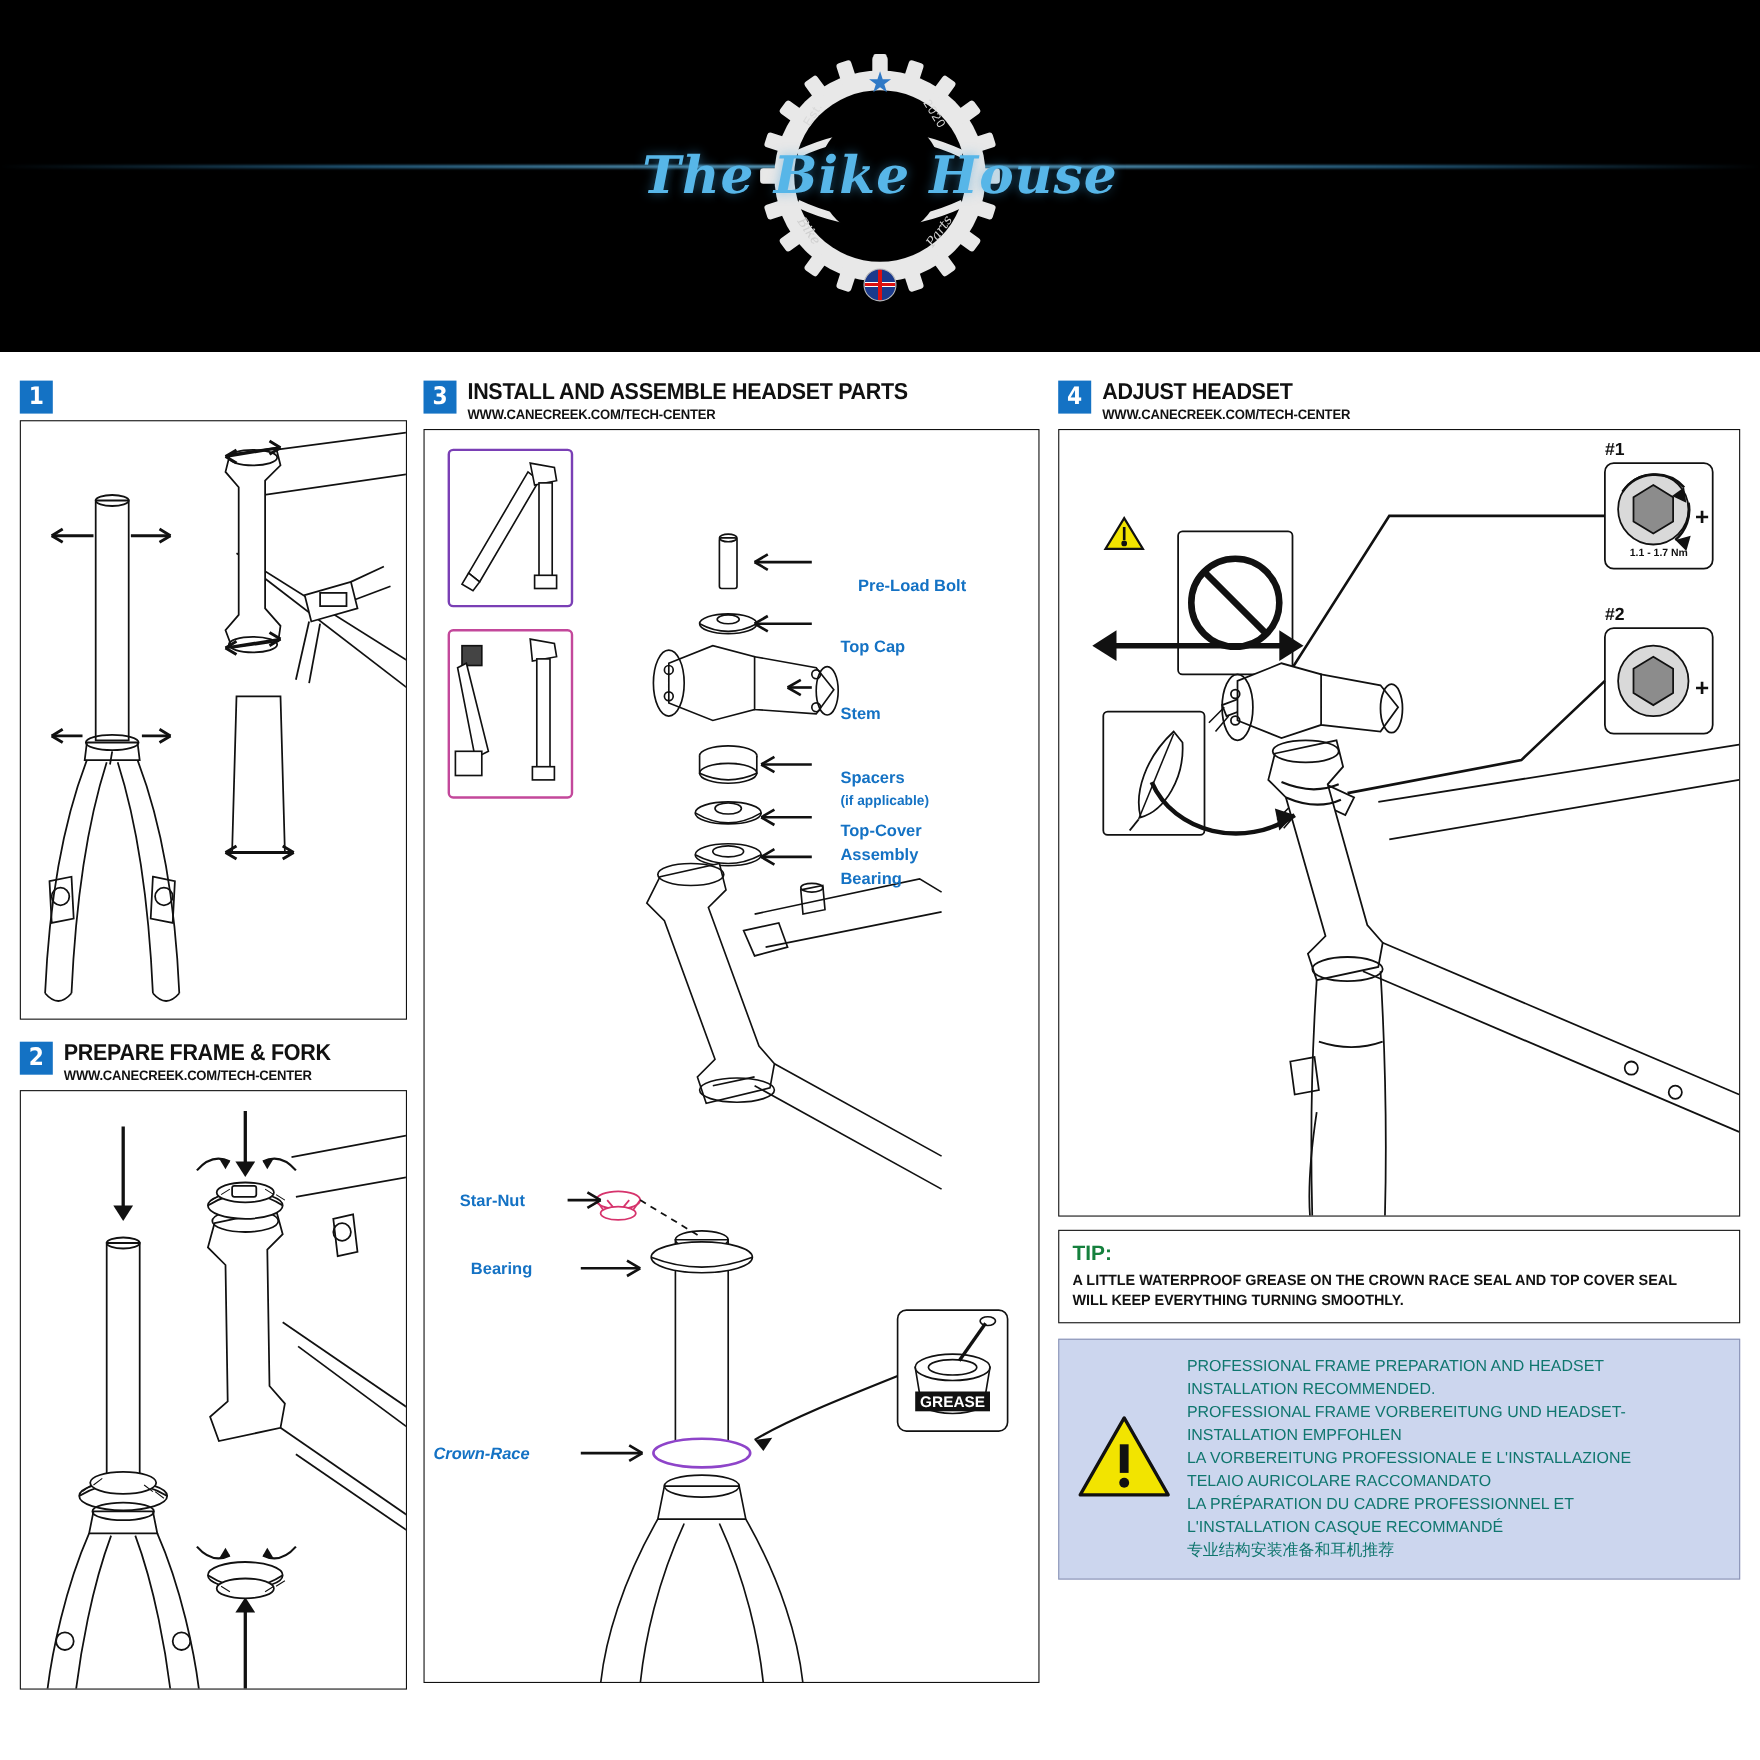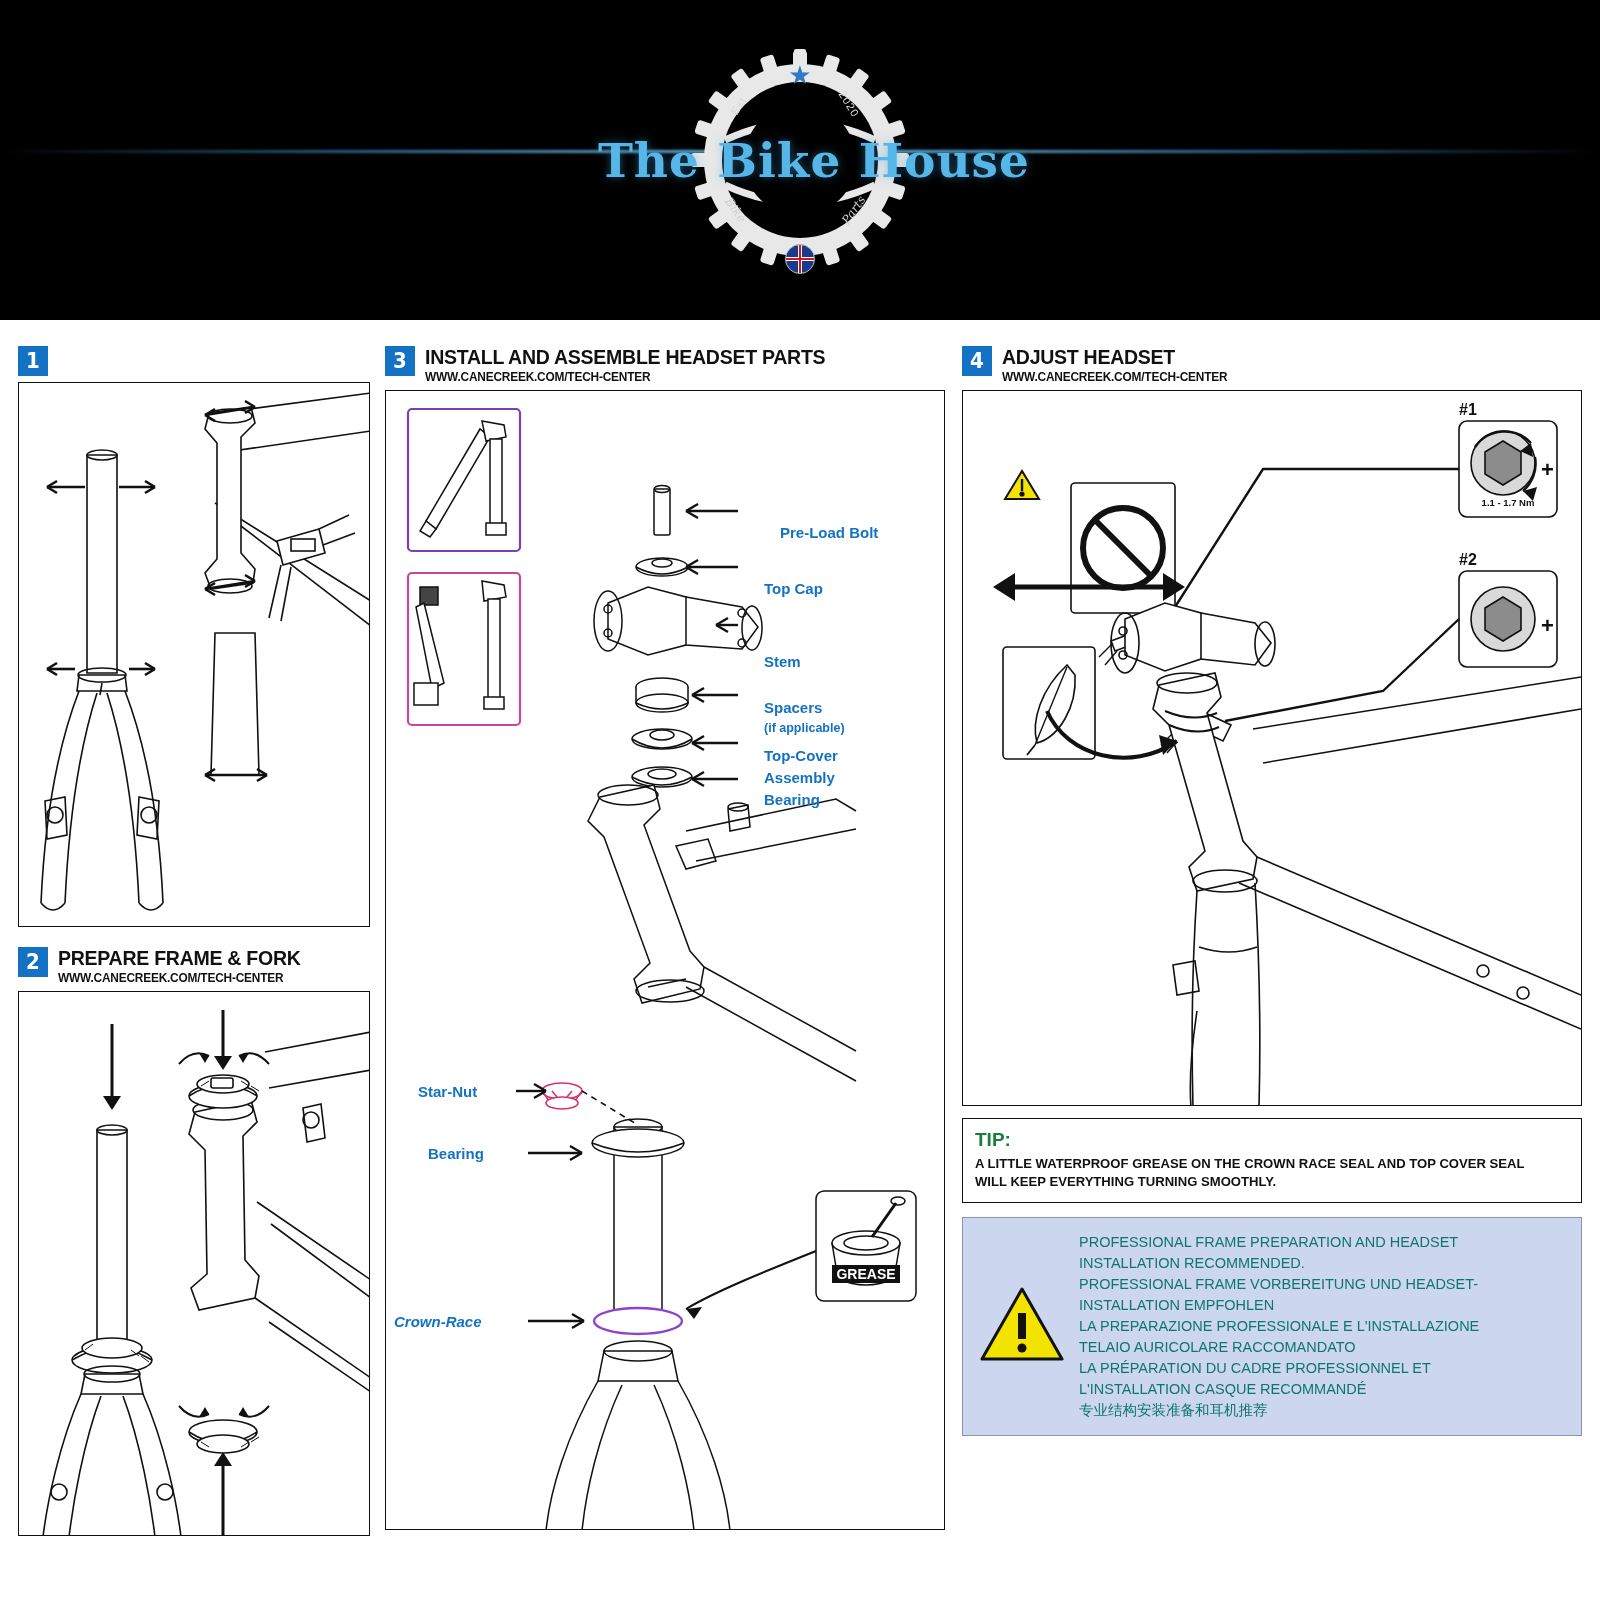--- a/index.html
+++ b/index.html
@@ -30,22 +30,23 @@
     width:300px; height:240px;
   }
   .cog {
     position:absolute; left:50%; top:50%; transform:translate(-50%,-50%);
     width:230px; height:230px;
   }
   .brand {
     position:absolute; left:50%; top:50%;
     transform:translate(-50%,-50%);
     width:460px;
-    text-align:right;
+    text-align:center;
     font-family:"DejaVu Serif", serif;
+    font-style:italic;
     font-size:47px;
     font-weight:bold;
     color:#57b6e8;
     letter-spacing:1px;
     text-shadow:0 0 10px rgba(60,160,220,.5);
     white-space:nowrap;
   }
   .est-left, .est-right {
     position:absolute;
     font-family:"Liberation Sans", sans-serif;
@@ -494,21 +495,21 @@
           <rect x="446" y="874" width="68" height="18" fill="#111" stroke="none"></rect>
 
           <path d="M430 860 C380 880 330 900 300 918" stroke-width="2"></path>
           <path d="M300 918 l16 -2 l-8 12 Z" fill="#111" stroke="none"></path>
         </g>
         <text x="480" y="888" font-family="Liberation Sans, sans-serif" font-size="14" font-weight="bold" fill="#fff" text-anchor="middle">GREASE</text>
       </svg>
 
       <div class="lbl" style="left:394px; top:133px;">Pre-Load Bolt</div>
       <div class="lbl" style="left:378px; top:189px;">Top Cap</div>
-      <div class="lbl" style="left:378px; top:262px;">Stem</div>
+      <div class="lbl" style="left:378px; top:250px;">Stem</div>
       <div class="lbl" style="left:378px; top:308px;">Spacers</div>
       <div class="lbl small" style="left:378px; top:330px;">(if applicable)</div>
       <div class="lbl" style="left:378px; top:356px;">Top-Cover</div>
       <div class="lbl" style="left:378px; top:378px;">Assembly</div>
       <div class="lbl" style="left:378px; top:400px;">Bearing</div>
       <div class="lbl" style="left:32px; top:692px;">Star-Nut</div>
       <div class="lbl" style="left:42px; top:754px;">Bearing</div>
       <div class="lbl" style="left:8px; top:922px;font-style:italic;">Crown-Race</div>
     </div>
   </div>
@@ -622,21 +623,21 @@
           <path d="M43 4 L83 74 L3 74 Z" fill="#f2e400" stroke="#111" stroke-width="3" stroke-linejoin="round"></path>
           <rect x="39" y="28" width="8" height="26" fill="#111"></rect>
           <circle cx="43" cy="63" r="4.5" fill="#111"></circle>
         </svg>
       </div>
       <div class="warn-lines">
         <div>PROFESSIONAL FRAME PREPARATION AND HEADSET</div>
         <div>INSTALLATION RECOMMENDED.</div>
         <div>PROFESSIONAL FRAME VORBEREITUNG UND HEADSET-</div>
         <div>INSTALLATION EMPFOHLEN</div>
-        <div>LA PREPARAZIONE PROFESSIONALE E L'INSTALLAZIONE</div>
+        <div>LA VORBEREITUNG PROFESSIONALE E L'INSTALLAZIONE</div>
         <div>TELAIO AURICOLARE RACCOMANDATO</div>
         <div>LA PRÉPARATION DU CADRE PROFESSIONNEL ET</div>
         <div>L'INSTALLATION CASQUE RECOMMANDÉ</div>
         <div>专业结构安装准备和耳机推荐</div>
       </div>
     </div>
   </div>
 </div>
 
 </body></html>

